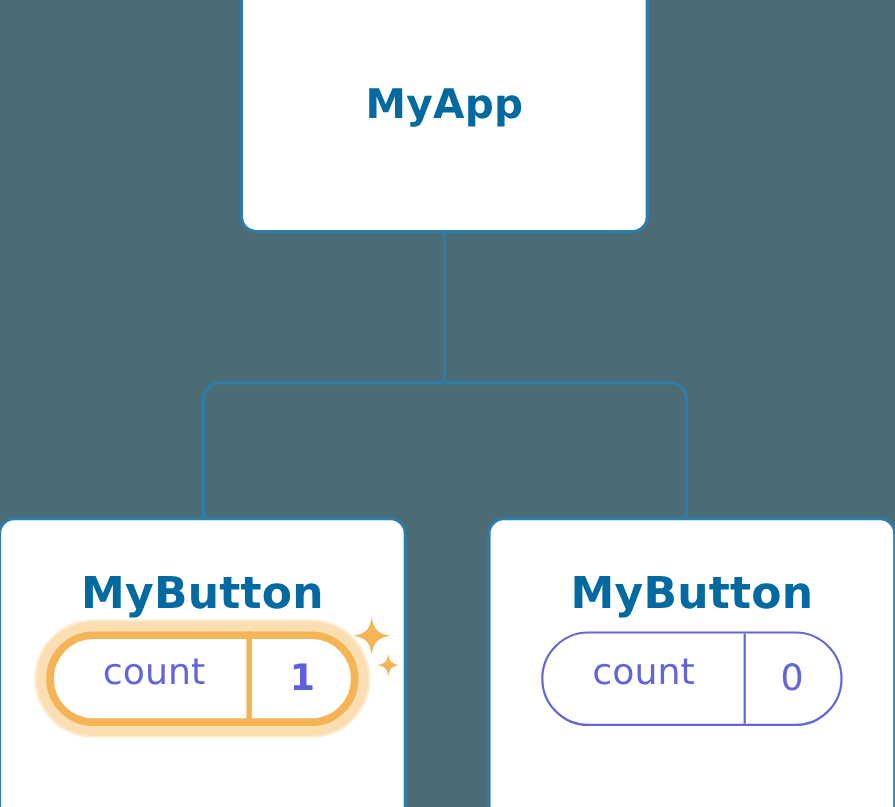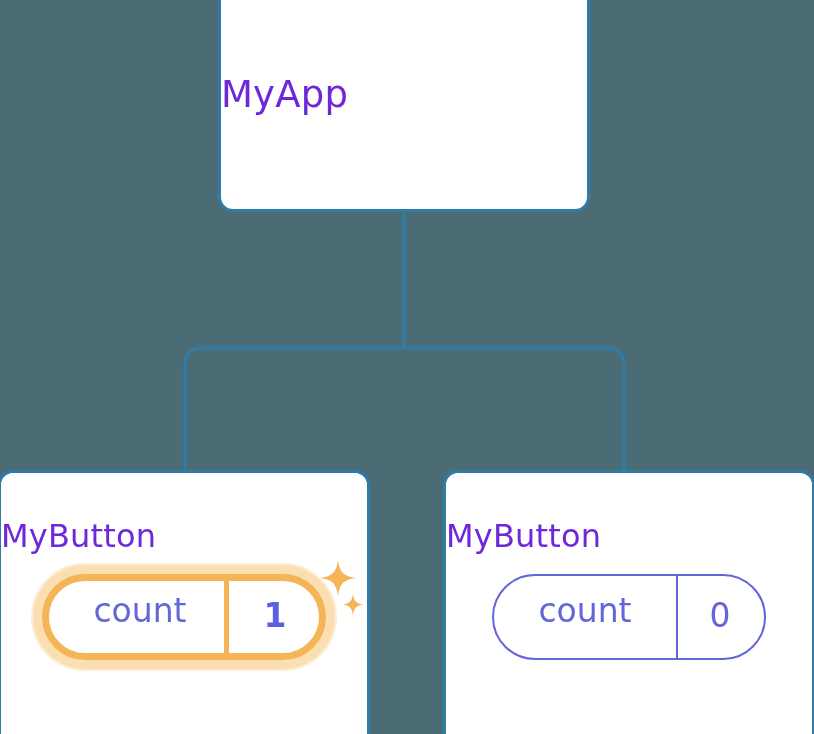--- a/index.html
+++ b/index.html
@@ -36,22 +36,23 @@
     background: #ffffff;
     border: 3px solid #2e7ca8;
     border-radius: 15px;
     z-index: 2;
   }
 
   .node-title {
     position: absolute;
     left: 0;
     right: 0;
-    color: #6d28d9;
-    font-weight: 400;
+    text-align: center;
+    color: #0369a1;
+    font-weight: 700;
     letter-spacing: 0.2px;
     white-space: nowrap;
   }
 
   
   #node-root {
     left: 218px;
     top: -18px;
     width: 372px;
     height: 230px;
@@ -65,21 +66,21 @@
   .node-child {
     top: 470px;
     height: 285px;
     width: 372px;
   }
   #node-child-0 { left: -2px; }
   #node-child-1 { left: 443px; }
 
   .node-child .node-title {
     top: 44px;
-    font-size: 32px;
+    font-size: 40px;
   }
 
   
   .pill-wrap {
     position: absolute;
     top: 97px;
     left: 0;
     right: 0;
     display: flex;
     justify-content: center;

